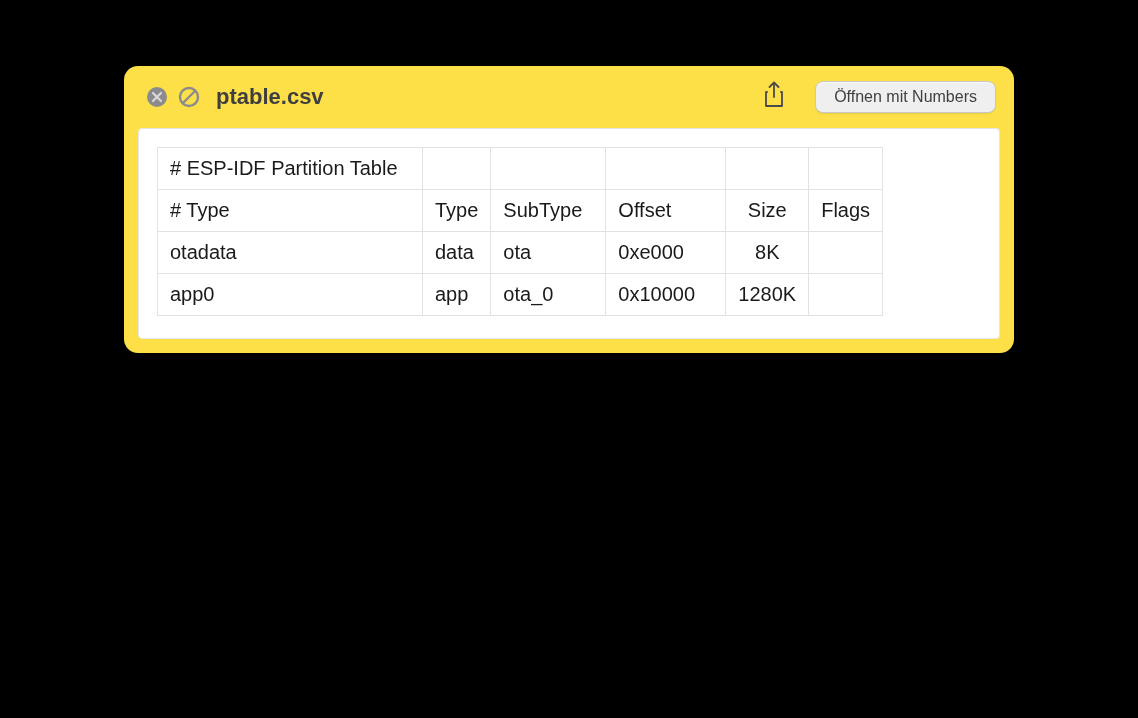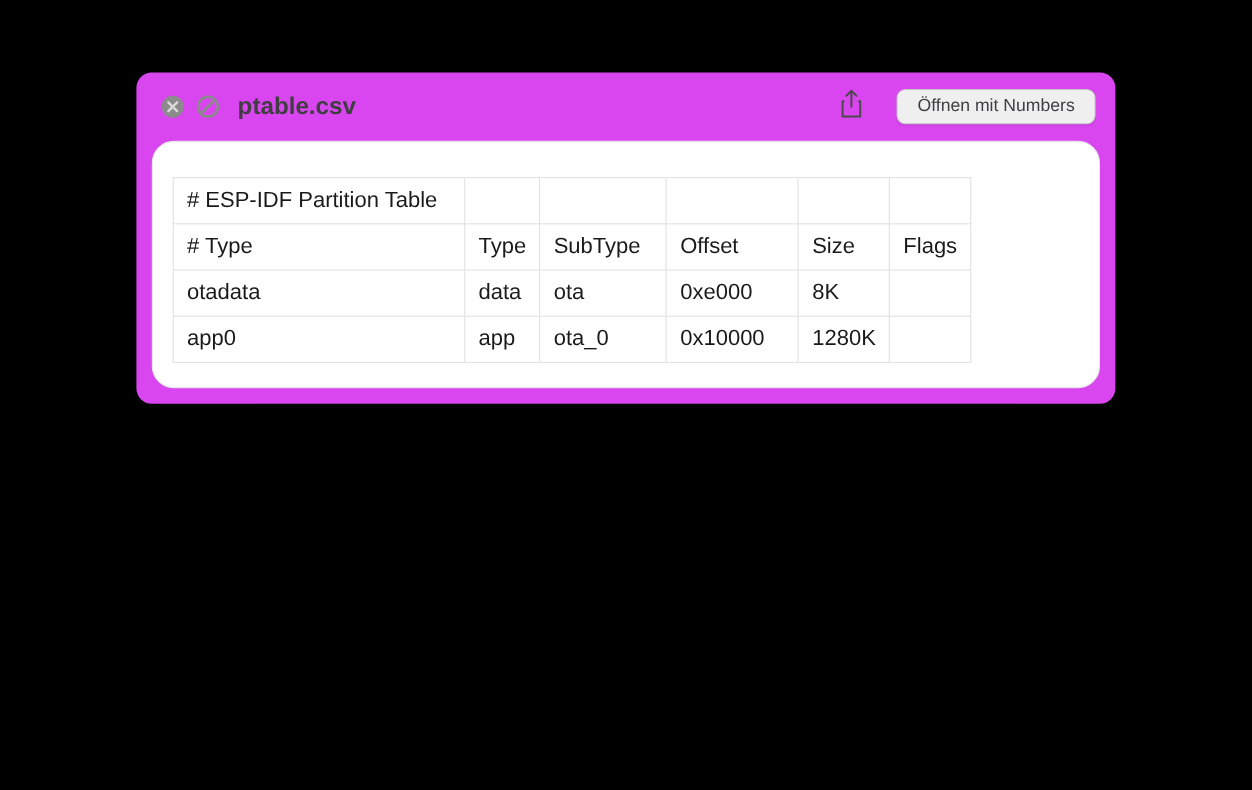--- a/index.html
+++ b/index.html
@@ -8,21 +8,21 @@
       width: 1138px;
       height: 718px;
       font-family: -apple-system, BlinkMacSystemFont, "Segoe UI", Helvetica, Arial, sans-serif;
       display: flex;
       align-items: flex-start;
       justify-content: center;
       padding-top: 66px;
     }
     .window {
       width: 890px;
-      background: #d946ef;
+      background: #fde047;
       border-radius: 14px;
       box-shadow: 0 25px 50px rgba(0,0,0,0.5), 0 0 0 1px rgba(0,0,0,0.08);
       overflow: hidden;
     }
     .titlebar {
       height: 62px;
       display: flex;
       align-items: center;
       padding: 0 18px 0 22px;
       gap: 10px;
@@ -62,40 +62,40 @@
       box-shadow: inset 0 1px 0 rgba(255,255,255,0.6), 0 1px 1px rgba(0,0,0,0.08);
       border-radius: 8px;
       padding: 6px 18px;
       font-size: 16px;
       color: #3f3f41;
       cursor: pointer;
     }
     .content {
       background: #fff;
       margin: 0 14px 14px 14px;
-      border-radius: 20px;
-      padding: 32px 18px 22px 18px;
+      border-radius: 4px;
+      padding: 18px 18px 22px 18px;
       border: 1px solid #e6e6e8;
     }
     table {
       border-collapse: collapse;
       font-size: 20px;
       color: #1a1a1a;
     }
     td {
       border: 1px solid #e2e2e4;
       padding: 9px 12px;
       white-space: nowrap;
       vertical-align: middle;
     }
     .c0 { min-width: 265px; }
     .c1 { min-width: 65px; }
     .c2 { min-width: 115px; }
     .c3 { min-width: 120px; }
-    .c4 { min-width: 80px; }
+    .c4 { min-width: 80px; text-align: center; }
     .c5 { min-width: 70px; }
   </style>
 </head>
 <body>
 
 <div class="window">
   <div class="titlebar">
     <span class="tb-icon close-icon">
       <svg viewBox="0 0 22 22">
           <circle cx="11" cy="11" r="10" fill="#8b8b8d"></circle>

